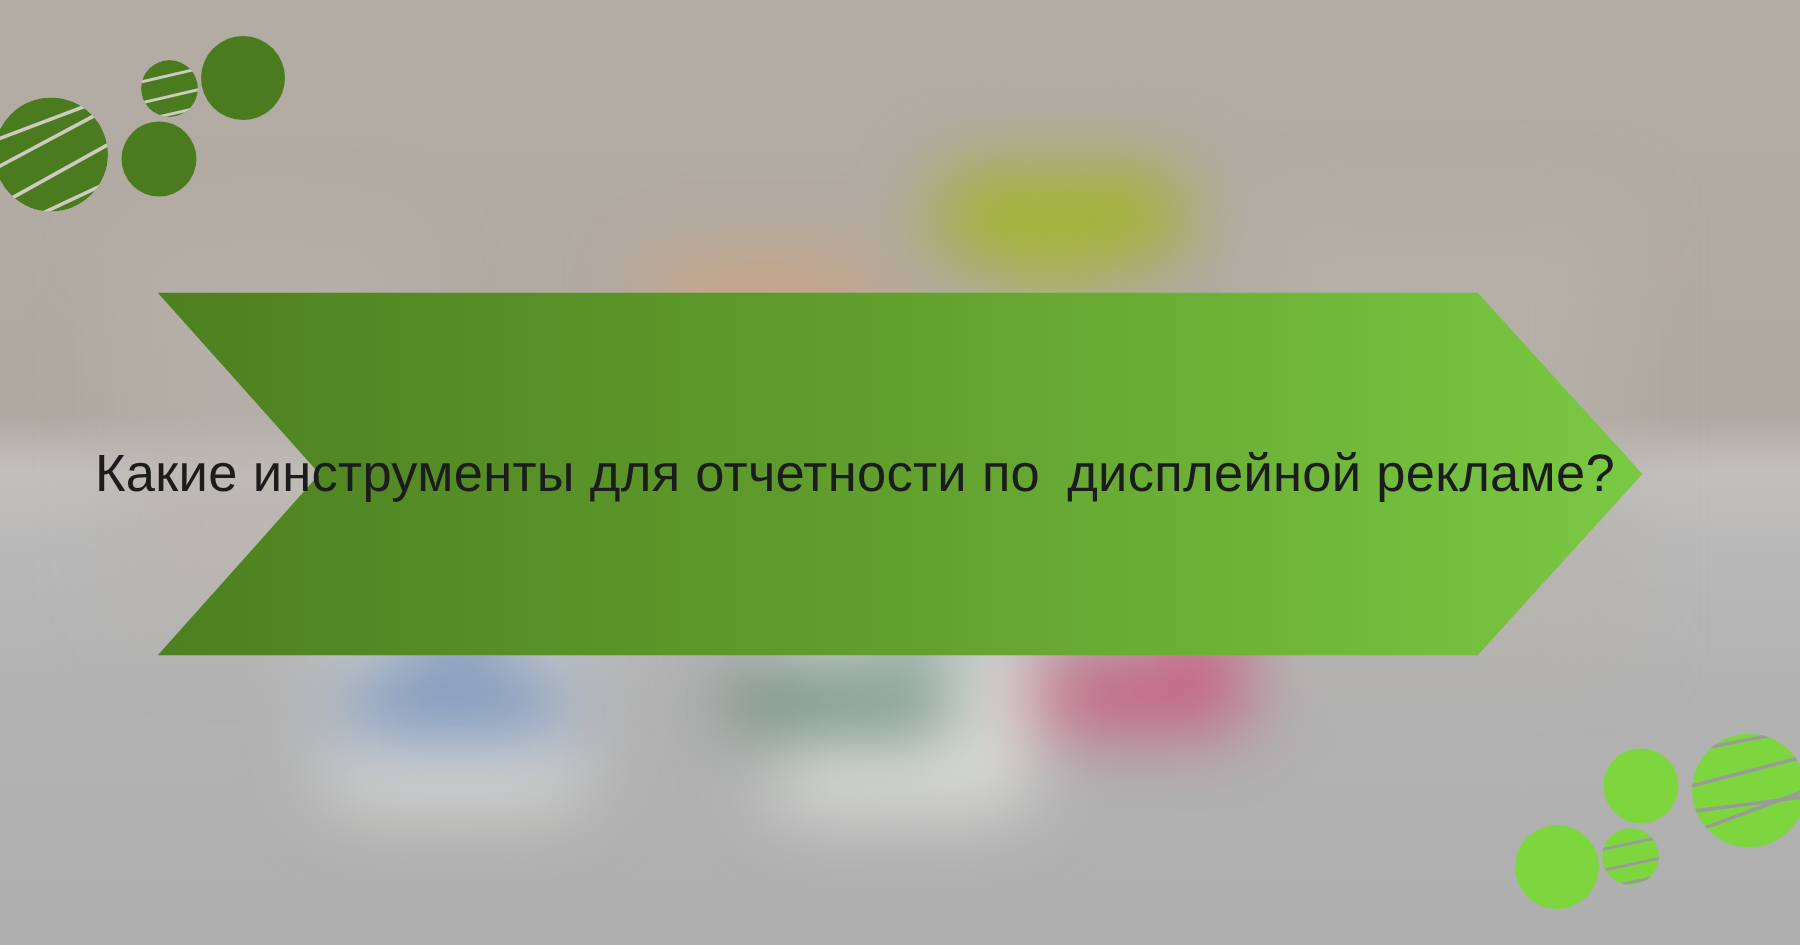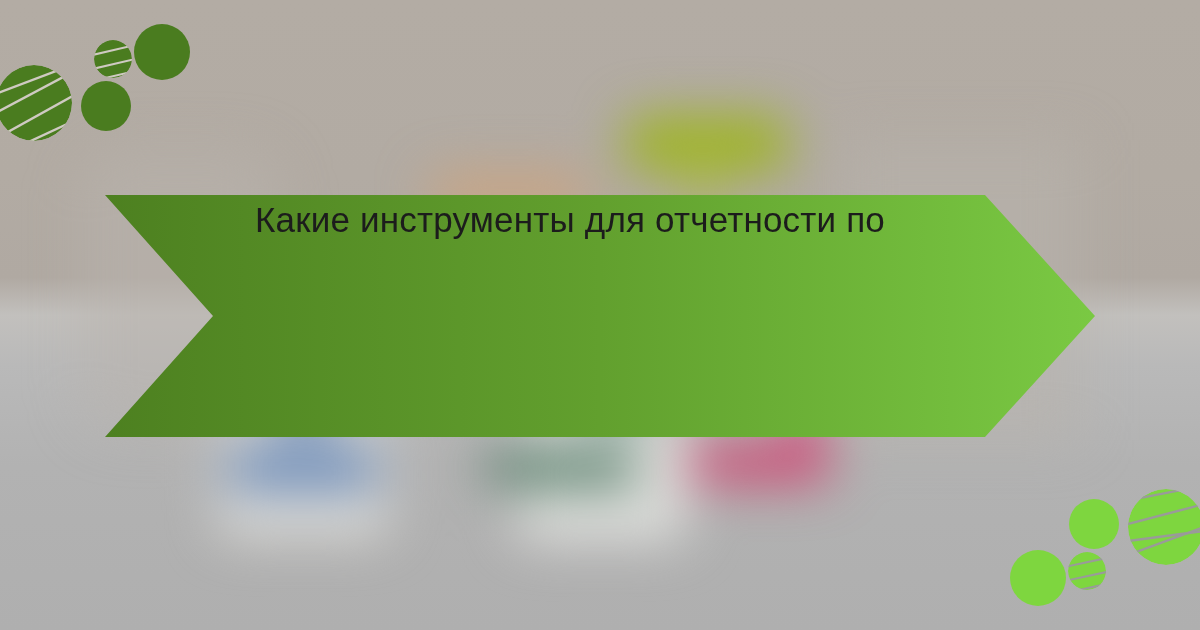--- a/index.html
+++ b/index.html
@@ -140,21 +140,21 @@
   .banner svg { display: block; width: 100%; height: 100%; }
 
   .banner-text {
     position: absolute;
     left: 150px;
     top: 195px;
     width: 840px;
     height: 242px;
     display: flex;
     flex-direction: row;
-    align-items: flex-start;
+    align-items: center;
     justify-content: center;
     gap: 18px;
     pointer-events: none;
   }
   .banner-line {
     color: #1c1c1c;
     font-size: 35px;
     line-height: 1.42;
     font-weight: 400;
     text-align: center;
@@ -225,20 +225,21 @@
           <stop offset="50%" stop-color="#62a02e"></stop>
           <stop offset="100%" stop-color="#7ac943"></stop>
         </linearGradient>
       </defs>
       <polygon points="0,0 880,0 990,121 880,242 0,242 108,121" fill="url(#bannerGrad)"></polygon>
     </svg>
   </div>
 
   <div class="banner-text">
     <div class="banner-line">Какие инструменты для отчетности по</div>
+    <div class="banner-line">дисплейной рекламе?</div>
   </div>
 
   <div class="circle-cluster" style="left:990px;top:480px;">
     <svg width="210" height="150" viewBox="0 0 210 150" xmlns="http://www.w3.org/2000/svg" aria-hidden="true">
       <defs>
         <clipPath id="br-big">
             <circle cx="176" cy="47" r="38"></circle>
           </clipPath>
         <clipPath id="br-small">
             <circle cx="97" cy="91" r="19"></circle>

